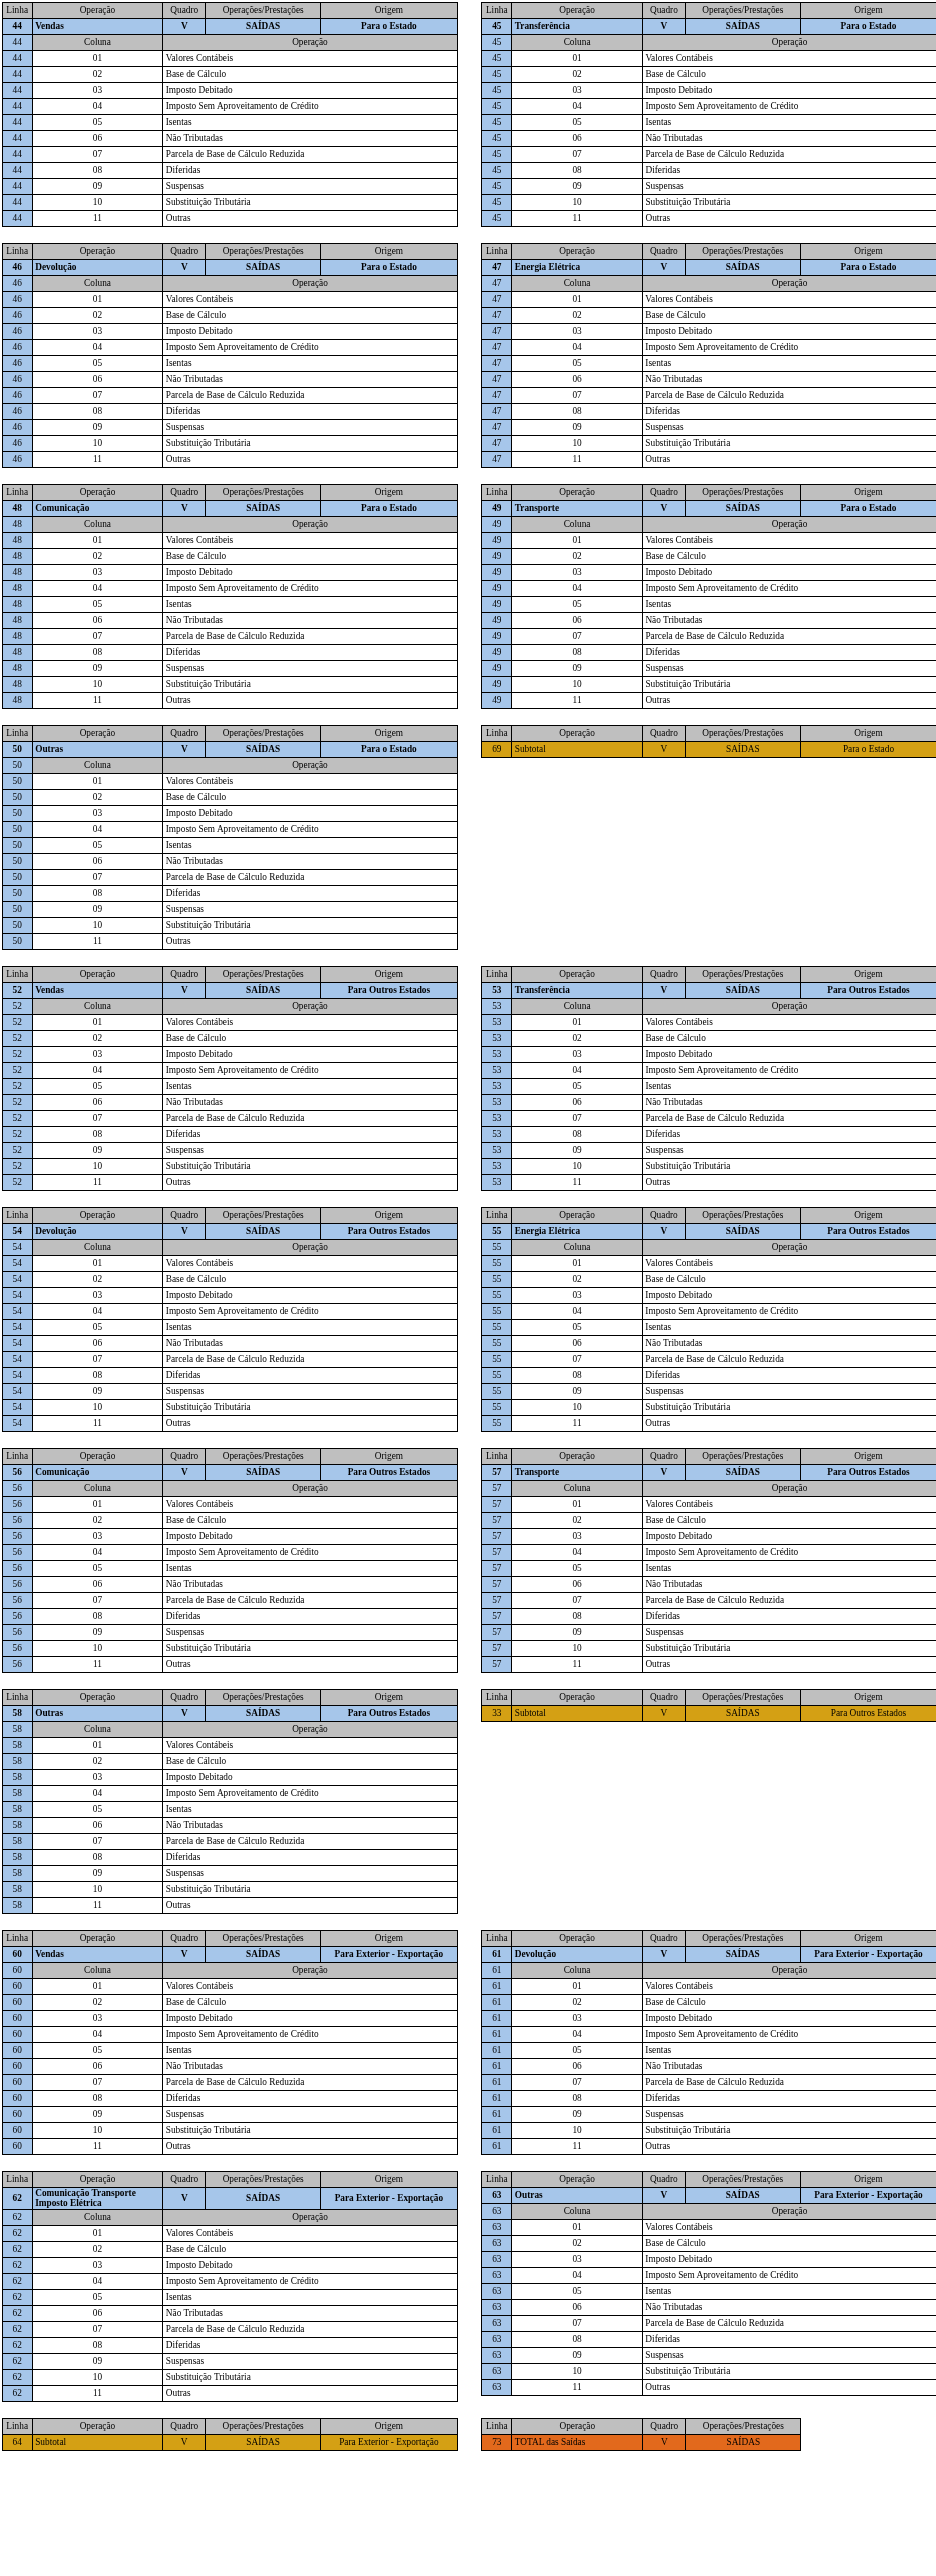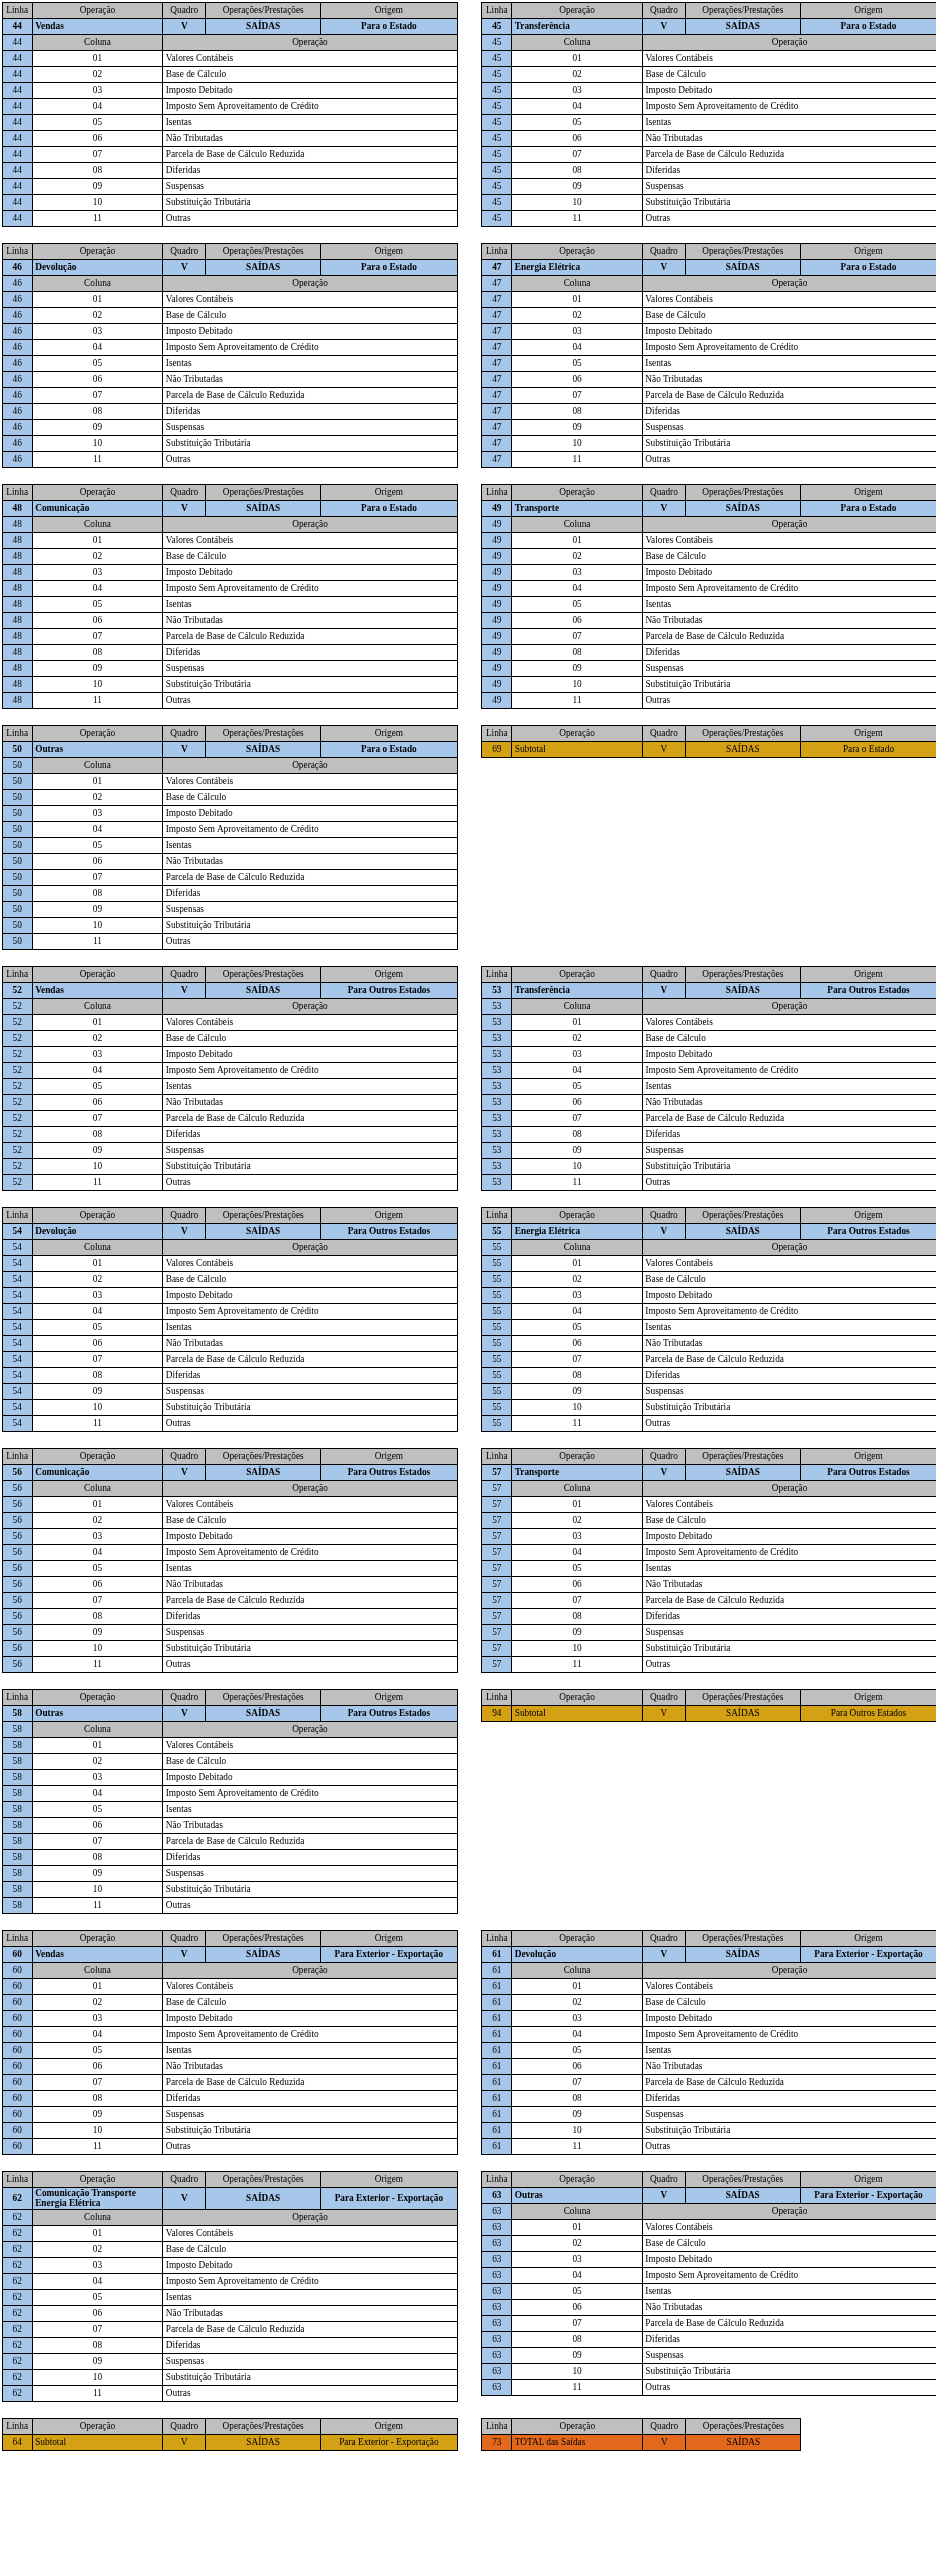--- a/index.html
+++ b/index.html
@@ -1325,21 +1325,21 @@
           </colgroup>
           <tbody>
             <tr class="hdr">
               <td class="c">Linha</td>
               <td class="c">Operação</td>
               <td class="c">Quadro</td>
               <td class="c">Operações/Prestações</td>
               <td class="c">Origem</td>
             </tr>
             <tr class="op subtotal">
-              <td class="c">94</td>
+              <td class="c">33</td>
               <td class="l">Subtotal</td>
               <td class="c">V</td>
               <td class="c">SAÍDAS</td>
               <td class="c">Para Outros Estados</td>
             </tr>
           </tbody>
         </table>
       </div>
     </div>
     <div class="block-row">
@@ -1531,21 +1531,21 @@
           <tbody>
             <tr class="hdr">
               <td class="c">Linha</td>
               <td class="c">Operação</td>
               <td class="c">Quadro</td>
               <td class="c">Operações/Prestações</td>
               <td class="c">Origem</td>
             </tr>
             <tr class="op full">
               <td class="c">62</td>
-              <td class="l">Comunicação Transporte Energia Elétrica</td>
+              <td class="l">Comunicação Transporte Imposto Elétrica</td>
               <td class="c">V</td>
               <td class="c">SAÍDAS</td>
               <td class="c">Para Exterior - Exportação</td>
             </tr>
             <tr class="sub">
               <td class="c linha">62</td>
               <td class="c shade">Coluna</td>
               <td class="c shade" colspan="3">Operação</td>
             </tr>
             <tr>

